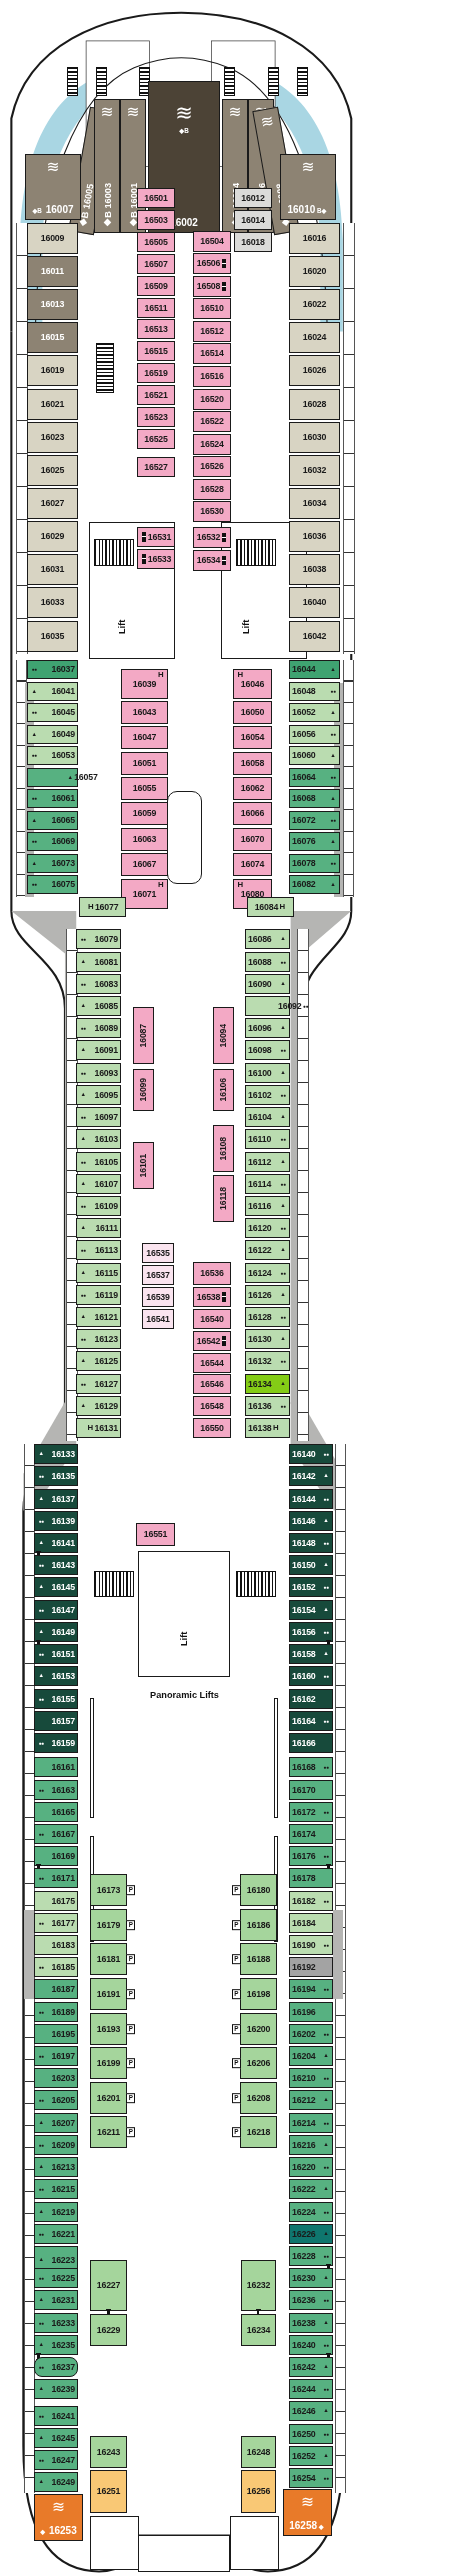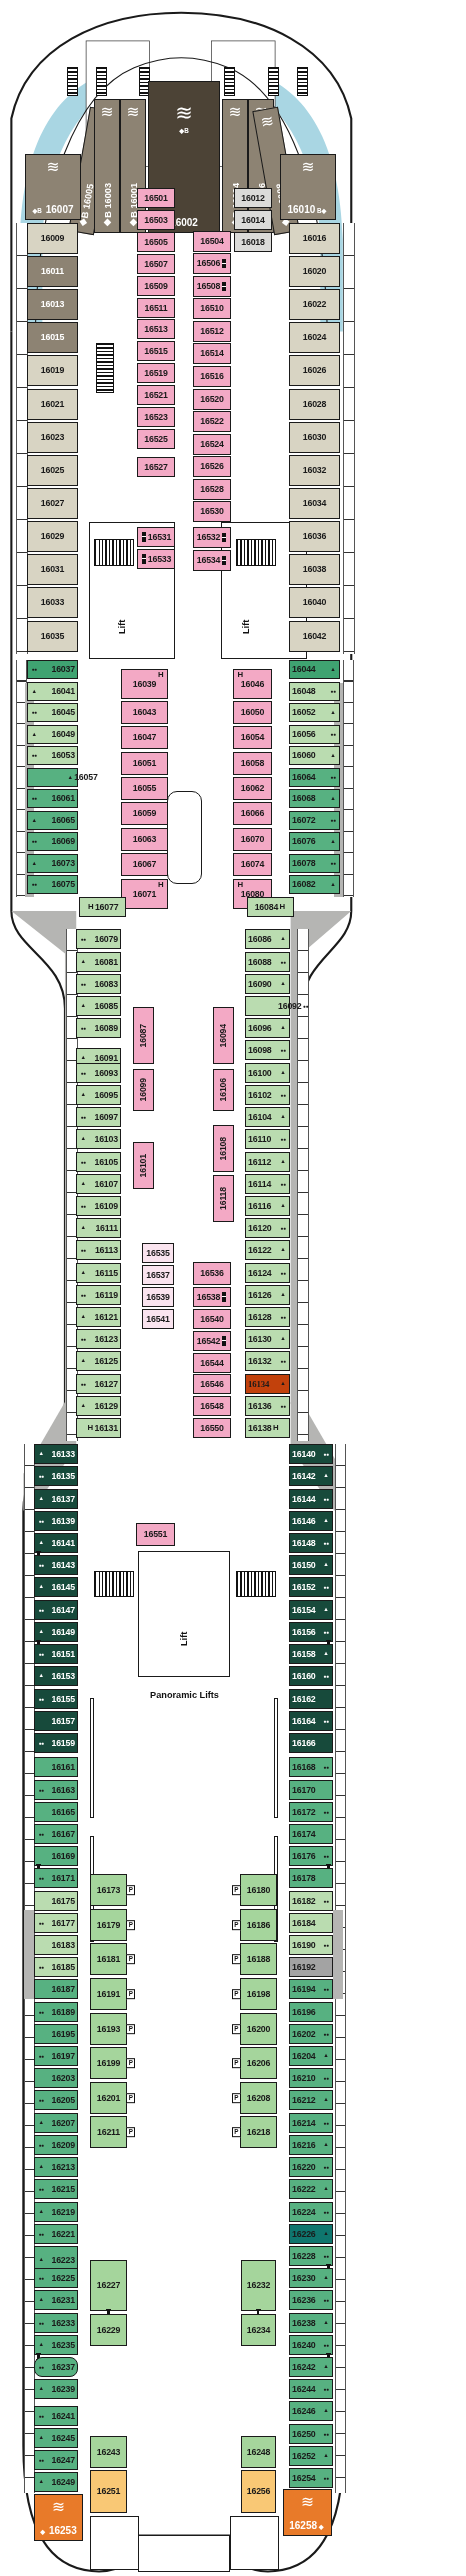--- a/index.html
+++ b/index.html
@@ -599,21 +599,21 @@
           </span>
         </div>
         <div class="cab side-l" style="left: 76px; top: 1018px; width: 45px; height: 20px; background: rgb(186, 220, 176); color: rgb(26, 26, 26);">
           <span class="lft">
             <span class="dots">●●</span>
           </span>
           <span class="rgt">
             <span class="num">16089</span>
           </span>
         </div>
-        <div class="cab side-l" style="left: 76px; top: 1040px; width: 45px; height: 20px; background: rgb(186, 220, 176); color: rgb(26, 26, 26); margin-top: 8px;">
+        <div class="cab side-l" style="left: 76px; top: 1040px; width: 45px; height: 20px; background: rgb(186, 220, 176); color: rgb(26, 26, 26);">
           <span class="lft">
             <span class="tri">▲</span>
           </span>
           <span class="rgt">
             <span class="num">16091</span>
           </span>
         </div>
         <div class="cab side-l" style="left: 76px; top: 1063px; width: 45px; height: 20px; background: rgb(186, 220, 176); color: rgb(26, 26, 26);">
           <span class="lft">
             <span class="dots">●●</span>
@@ -904,21 +904,21 @@
           </span>
         </div>
         <div class="cab side-r" style="left: 245px; top: 1351px; width: 45px; height: 20px; background: rgb(186, 220, 176); color: rgb(26, 26, 26);">
           <span class="lft">
             <span class="num">16132</span>
           </span>
           <span class="rgt">
             <span class="dots">●●</span>
           </span>
         </div>
-        <div class="cab side-r" style="left: 245px; top: 1374px; width: 45px; height: 20px; background: #c2410c; color: rgb(26, 26, 26); font-family: Liberation Serif, serif;">
+        <div class="cab side-r" style="left: 245px; top: 1374px; width: 45px; height: 20px; background: #84cc16; color: rgb(26, 26, 26);">
           <span class="lft">
             <span class="num">16134</span>
           </span>
           <span class="rgt">
             <span class="tri">▲</span>
           </span>
         </div>
         <div class="cab side-r" style="left: 245px; top: 1396px; width: 45px; height: 20px; background: rgb(186, 220, 176); color: rgb(26, 26, 26);">
           <span class="lft">
             <span class="num">16136</span>

